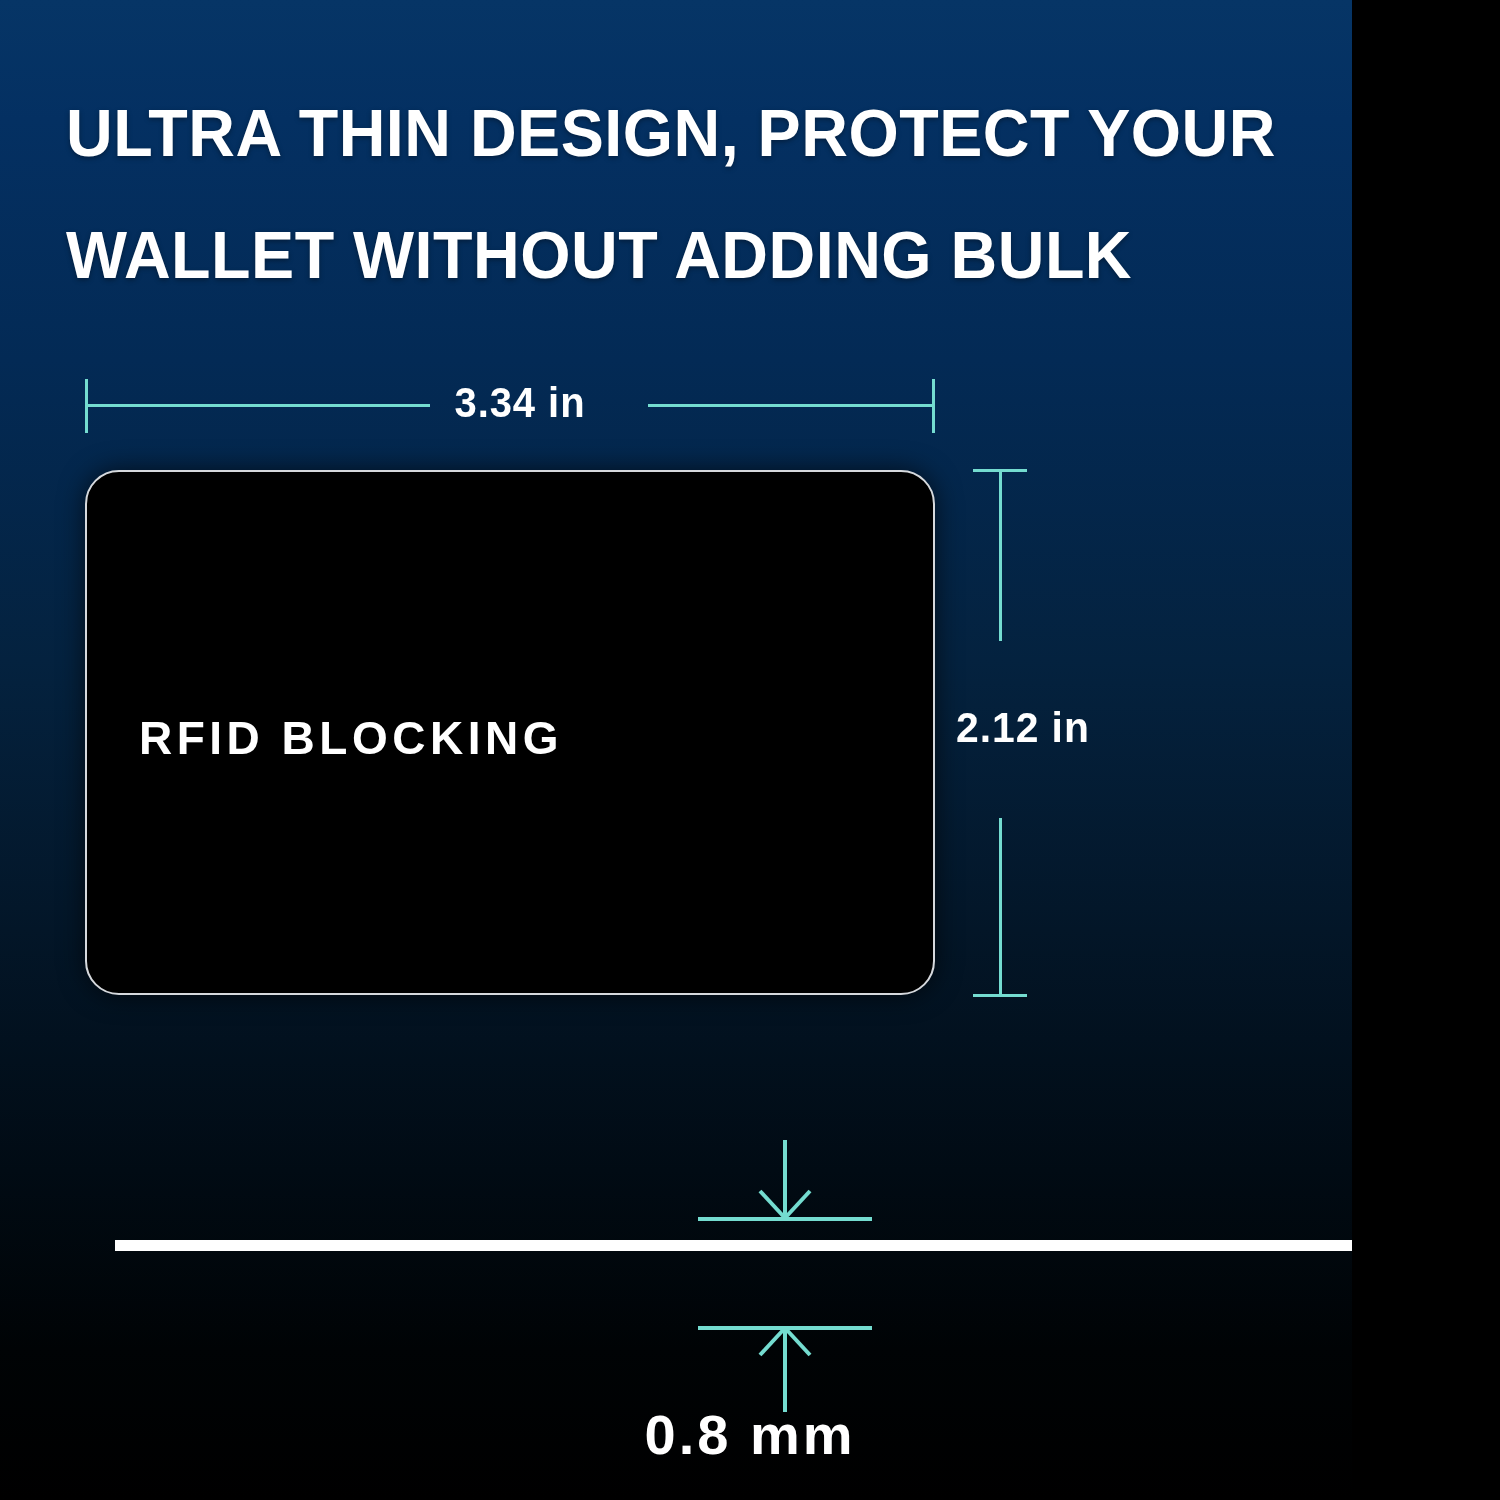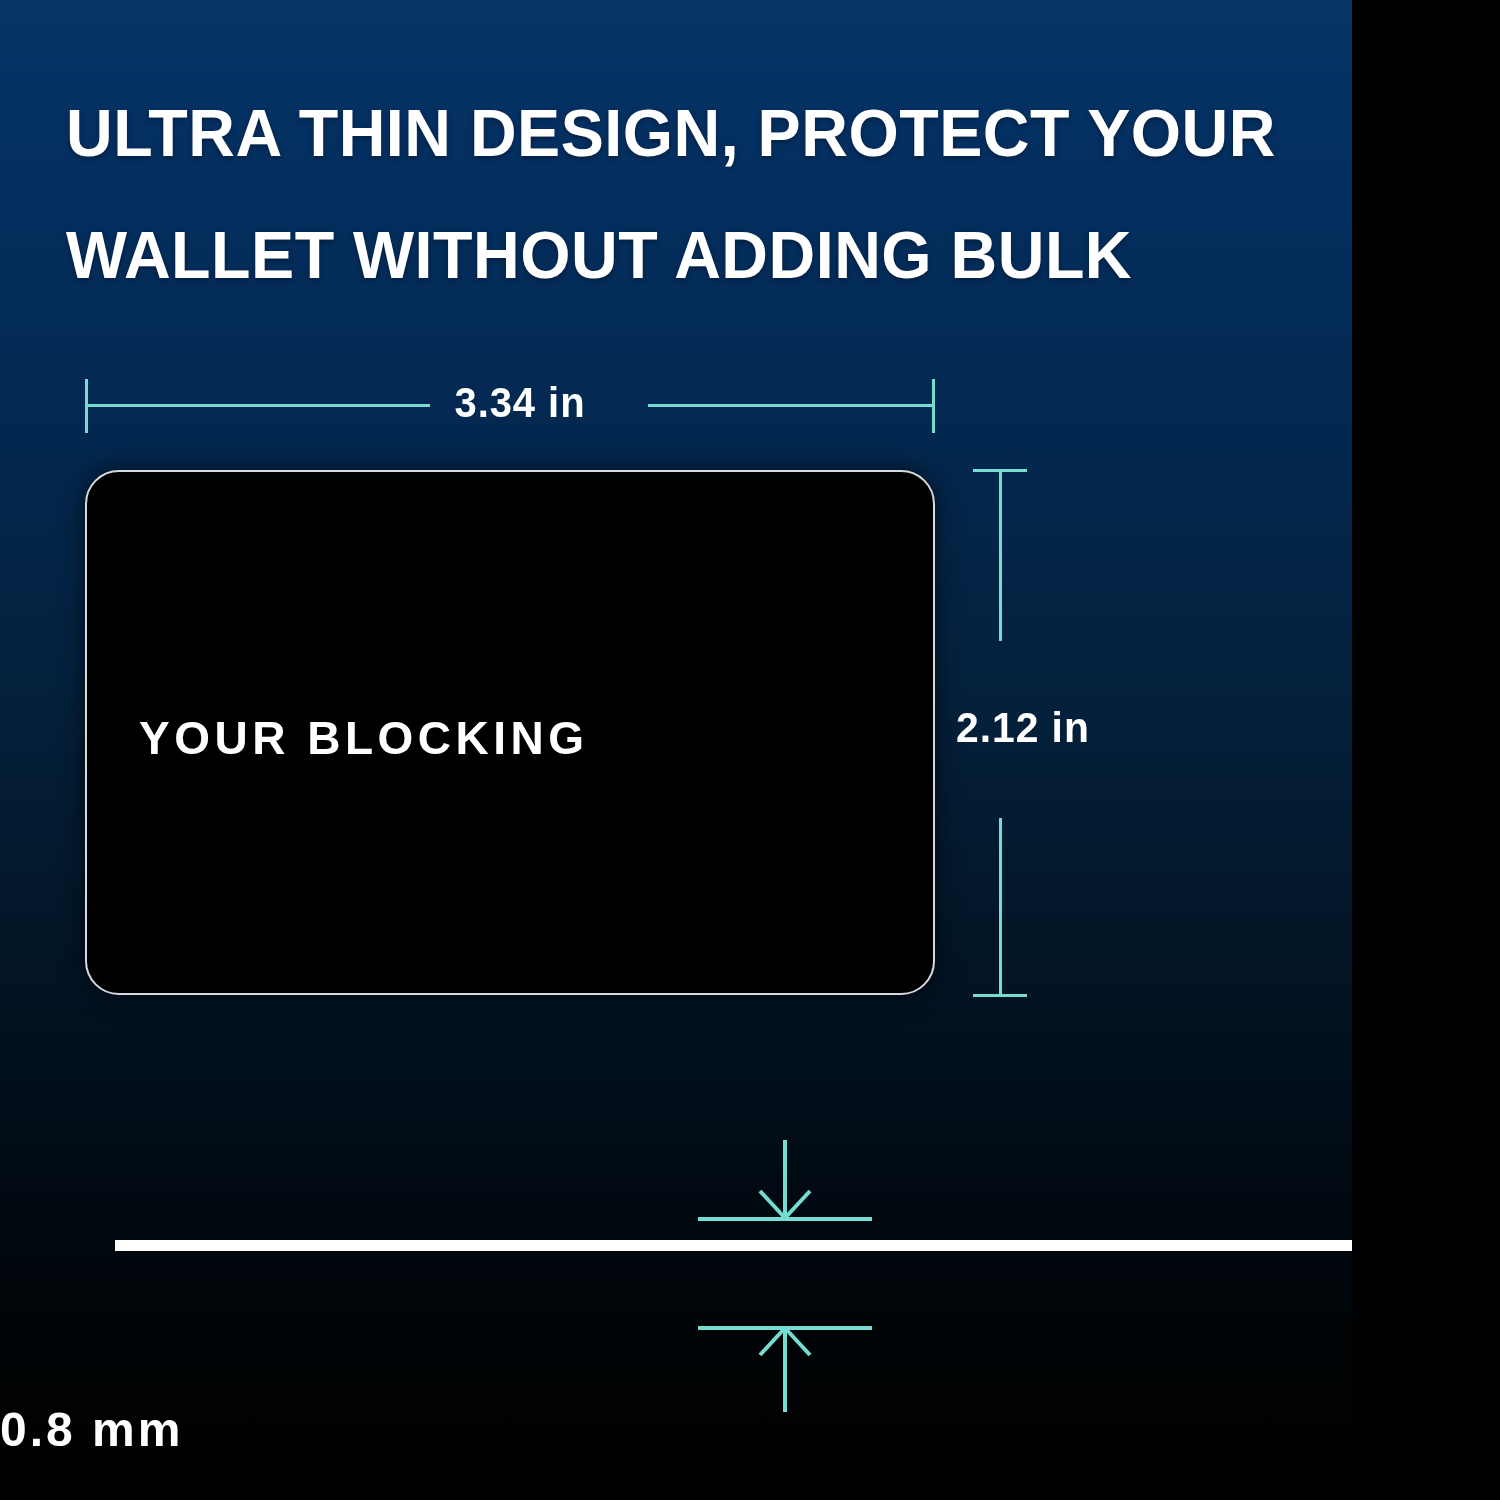--- a/index.html
+++ b/index.html
@@ -131,22 +131,23 @@
     position:absolute;
     left:640px; top:1130px;
     width:290px; height:290px;
     overflow:visible;
   }
 
   #thickness-label {
     position:absolute;
     left:0; top:1402px;
     width:1500px;
-    color:#ffffff;
-    font-size:48px;
+    text-align:center;
+    color:#ffffff;
+    font-size:56px;
     font-weight:700;
     letter-spacing:3px;
   }
 </style>
 </head>
 <body>
 
 <div id="poster">
 
   <div id="headline">
@@ -172,21 +173,21 @@
 
     <div class="tick-h" style="left:973px; top:994px;"></div>
 
     <div class="rule-v" style="left:999px; top:469px; height:172px;"></div>
 
     <div class="rule-v" style="left:999px; top:818px; height:179px;"></div>
   </div>
   <div id="height-label">2.12 in</div>
 
   <div id="card">
-    <div id="card-label">YOUR BLOCKING</div>
+    <div id="card-label">RFID BLOCKING</div>
   </div>
 
   <div id="thickness-bar"></div>
 
   <svg id="thickness-svg" viewBox="0 0 290 290" width="290" height="290" xmlns="http://www.w3.org/2000/svg">
     <g stroke="#74dcd0" stroke-width="4" fill="none" stroke-linecap="butt">
 
       <line x1="145" y1="10" x2="145" y2="88"></line>
 
       <line x1="145" y1="88" x2="120" y2="61"></line>

